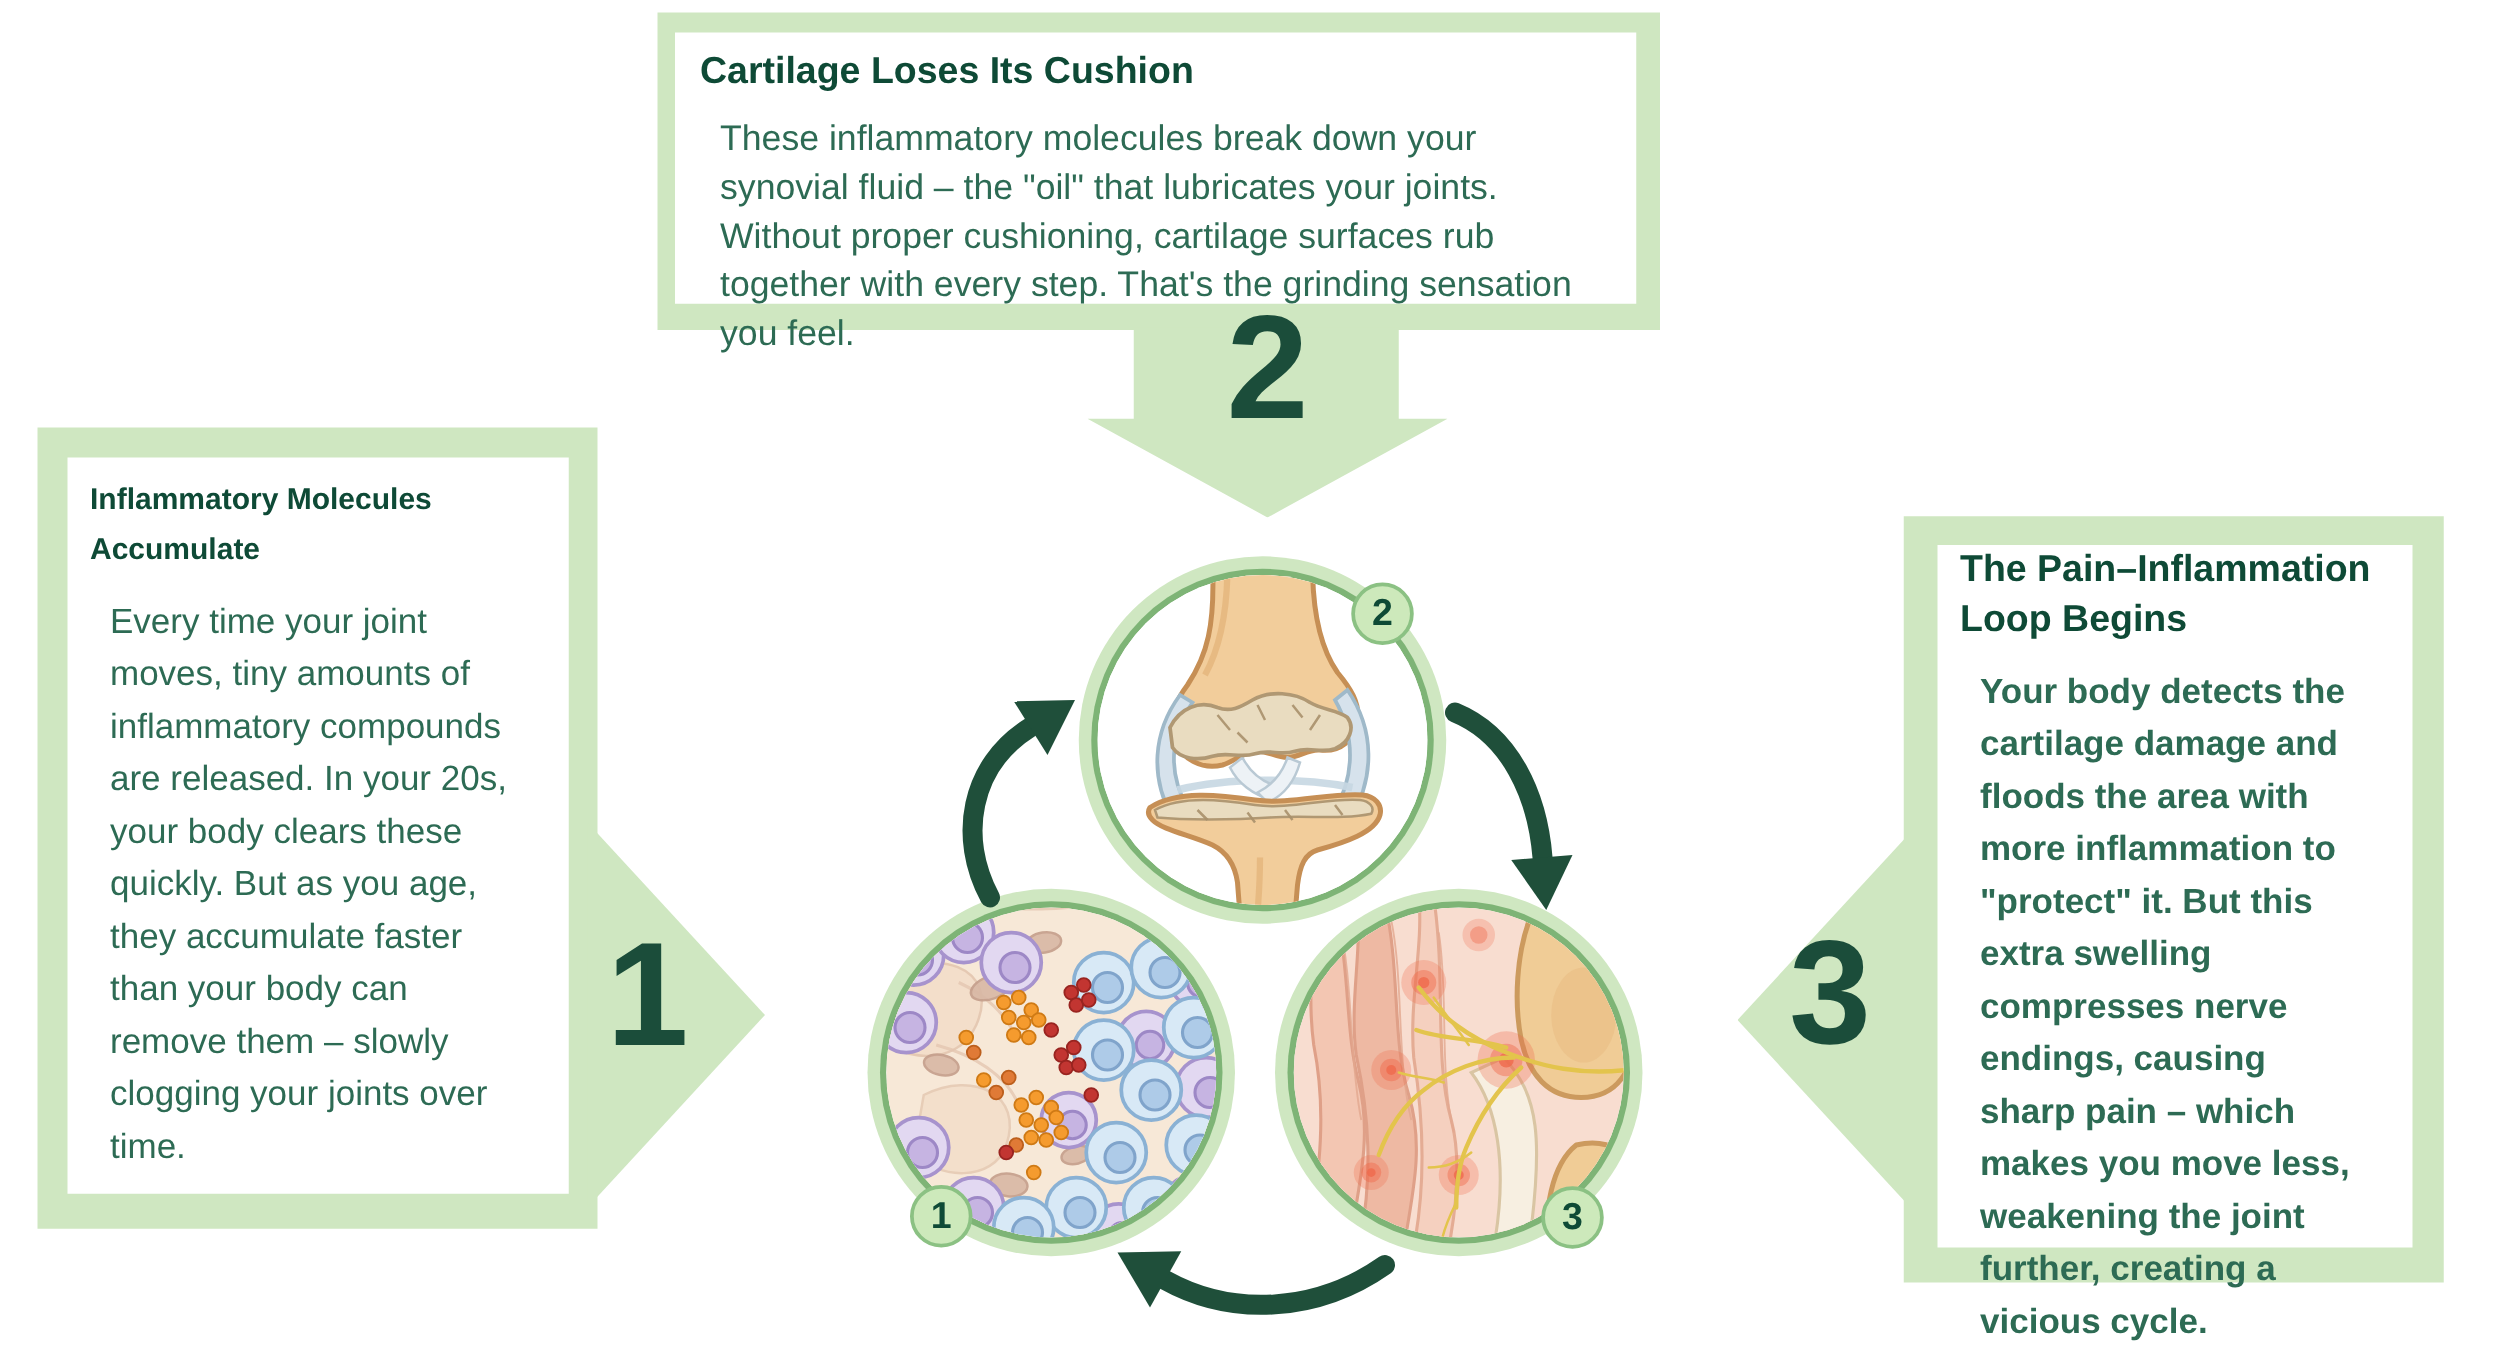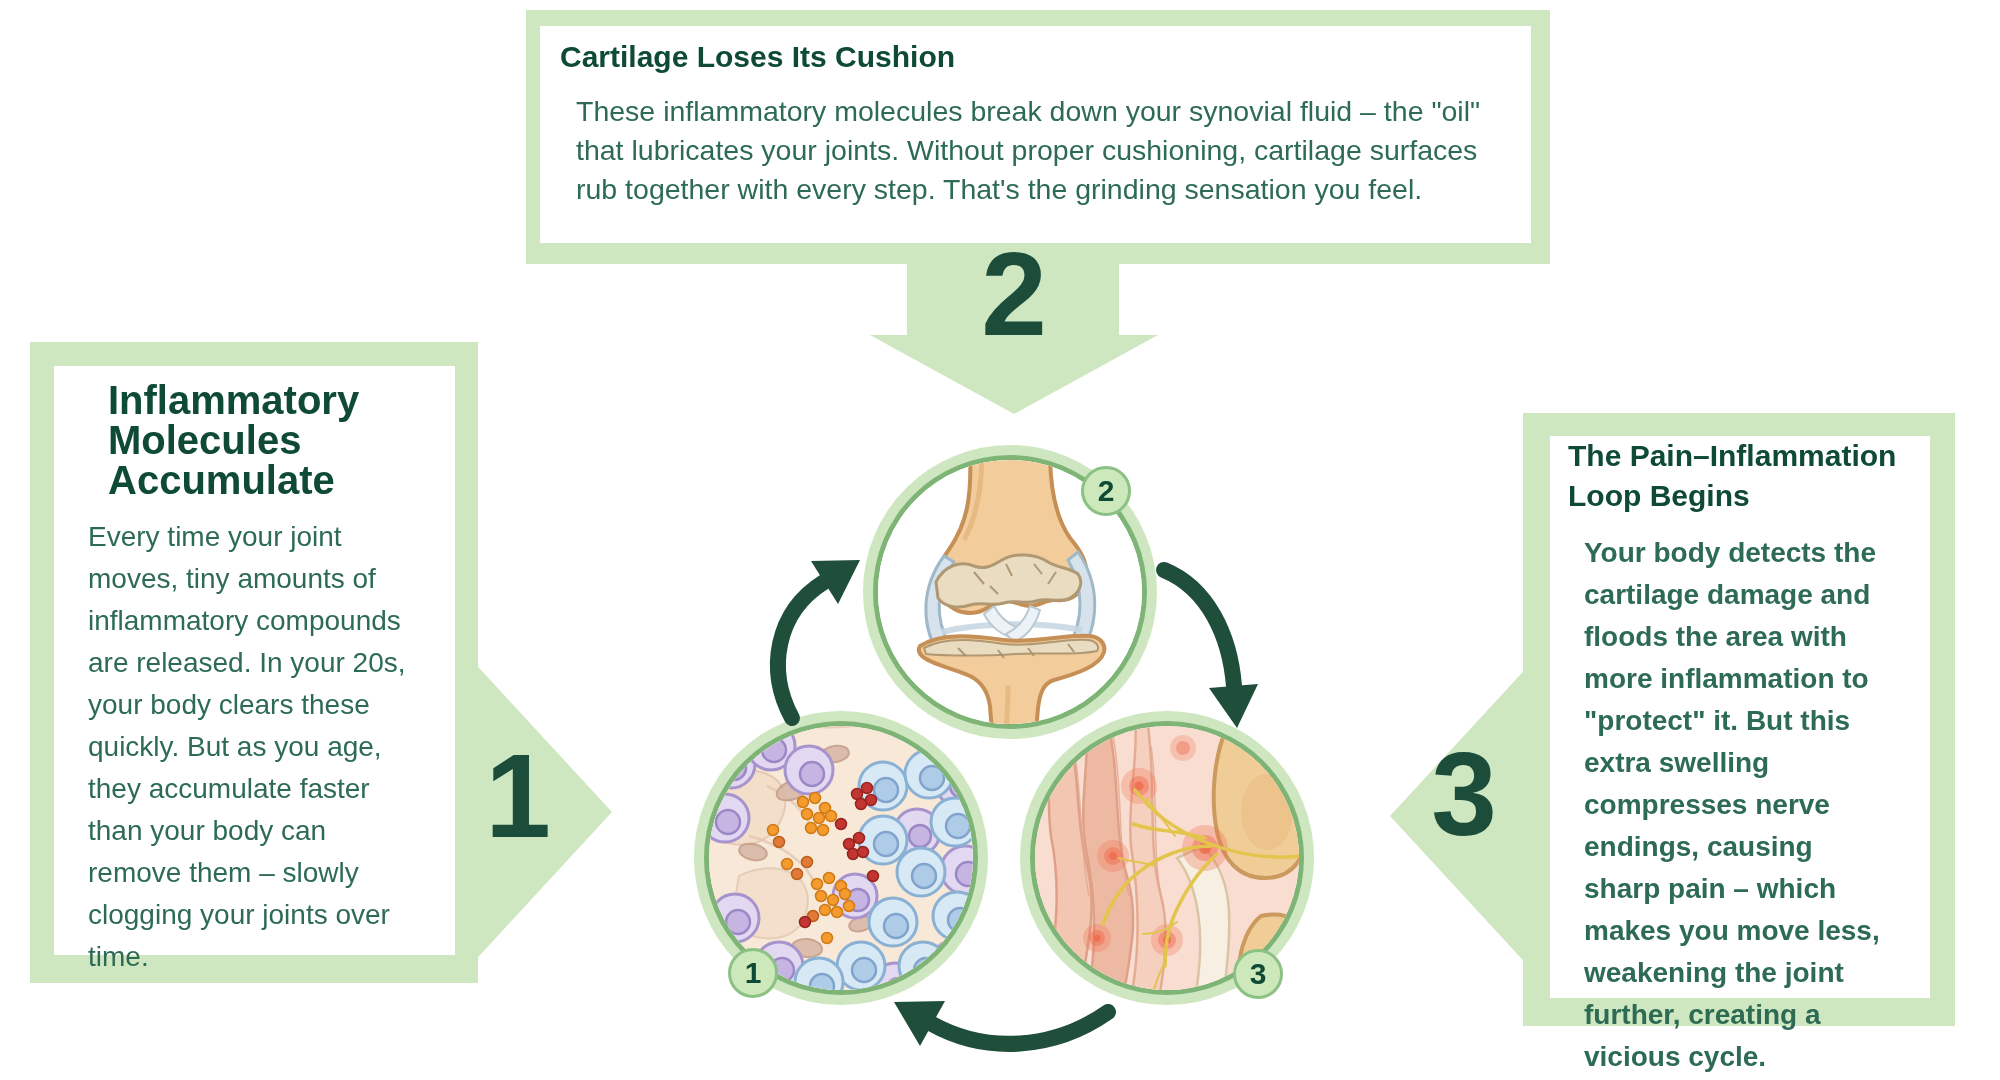--- a/index.html
+++ b/index.html
@@ -18,29 +18,29 @@
     position:relative;width:2000px;height:1080px;overflow:hidden;
     background:var(--background);
     font-family:"Liberation Sans", sans-serif;
   }
   .panel{position:absolute;background:var(--panel-green);z-index:1;}
   .panel-inner{position:absolute;background:#fff;box-sizing:border-box;}
   .panel-title{margin:0;font-weight:bold;color:var(--title-text);}
   .panel-body{margin:16px;color:var(--body-text);}
 
   
-  #panel-2{left:526px;top:10px;width:1024px;height:254px;}
+  #panel-2{left:526px;top:10px;width:802px;height:254px;}
   #panel-2 .panel-inner{left:14px;top:16px;right:19px;bottom:21px;padding:12px 20px;}
   #panel-2 .panel-title{font-size:30px;line-height:38px;margin-bottom:6px;}
   #panel-2 .panel-body{font-size:28.5px;line-height:39px;max-width:905px;}
 
   
   #panel-1{left:30px;top:342px;width:448px;height:641px;}
   #panel-1 .panel-inner{left:24px;top:24px;right:23px;bottom:28px;padding:14px 18px;}
-  #panel-1 .panel-title{font-size:40px;line-height:40px;margin-bottom:10px;margin-left:36px;}
+  #panel-1 .panel-title{font-size:24px;line-height:40px;margin-bottom:10px;}
   #panel-1 .panel-body{font-size:28px;line-height:42px;}
 
   
   #panel-3{left:1523px;top:413px;width:432px;height:613px;}
   #panel-3 .panel-inner{left:27px;top:23px;right:25px;bottom:28px;padding:0 18px;}
   #panel-3 .panel-title{font-size:30px;line-height:40px;margin-bottom:10px;}
   #panel-3 .panel-body{font-size:28px;line-height:42px;font-weight:bold;}
 
   .green-arrow{position:absolute;background:var(--panel-green);z-index:1;}
   #arrow-top{left:867px;top:262px;width:293px;height:153px;

